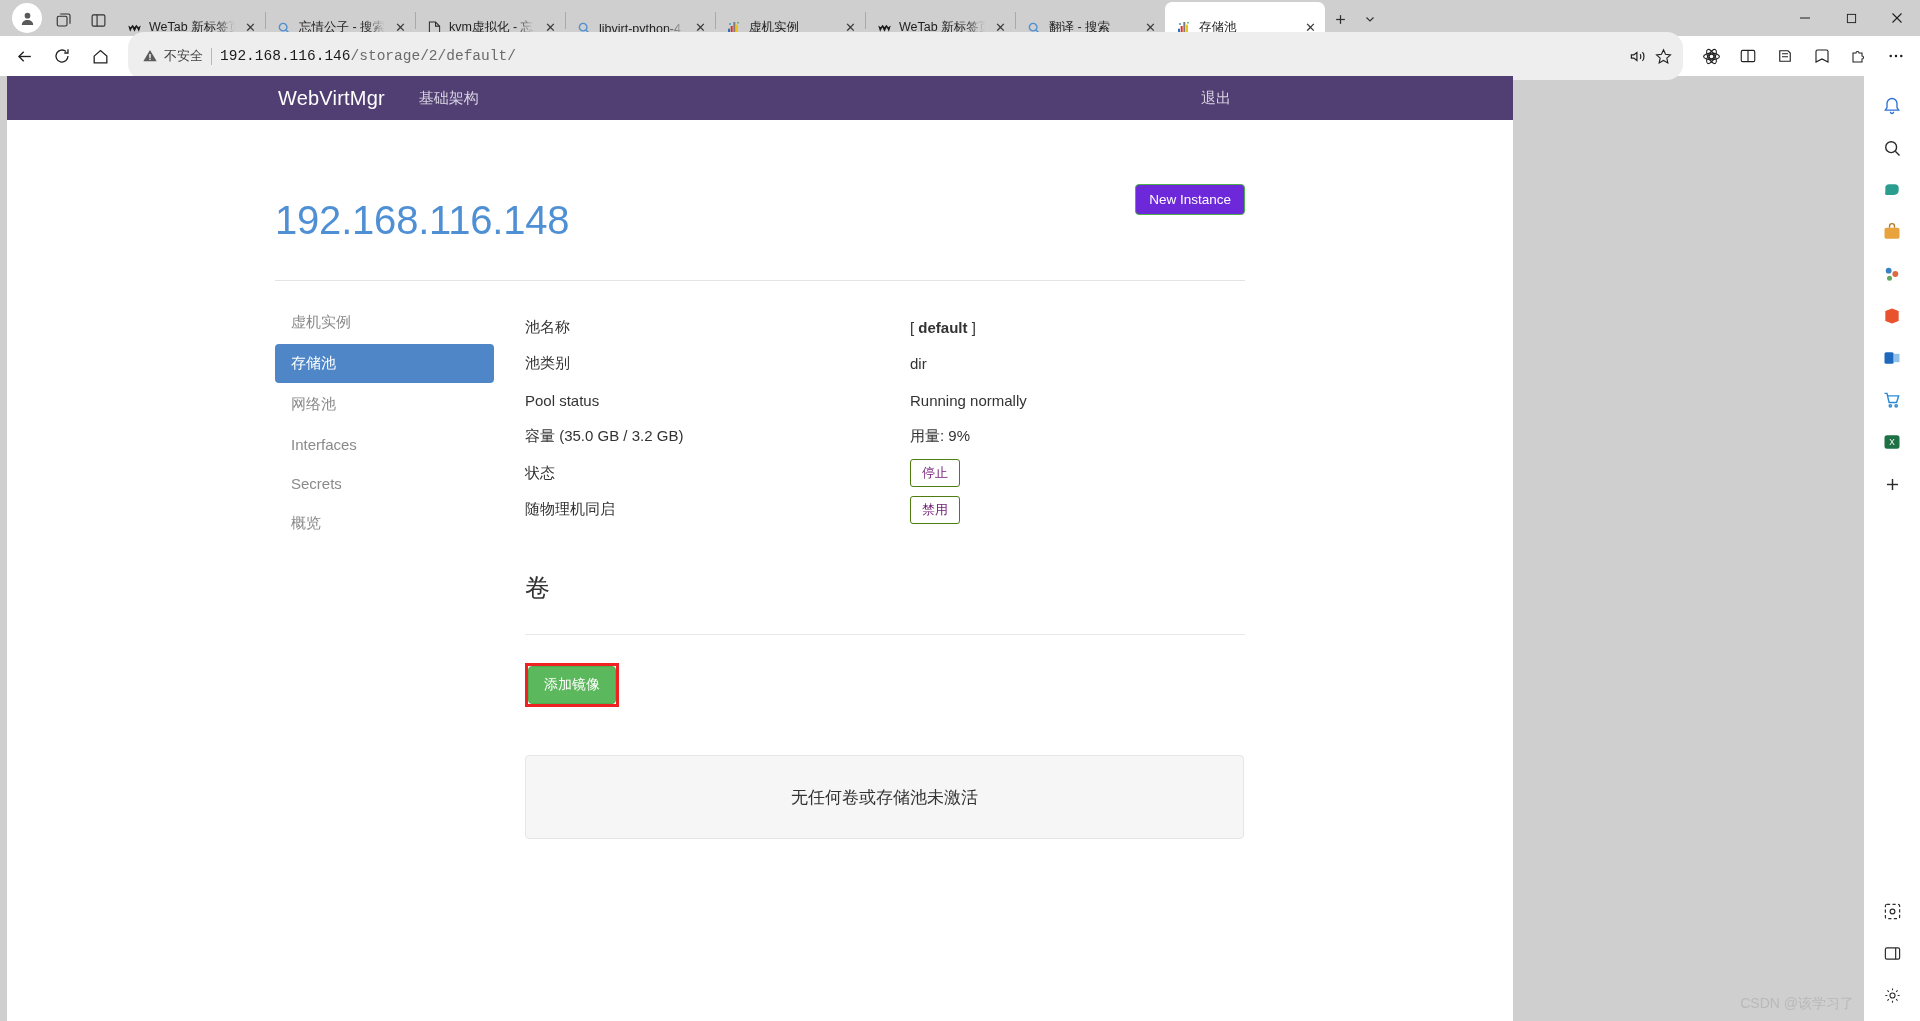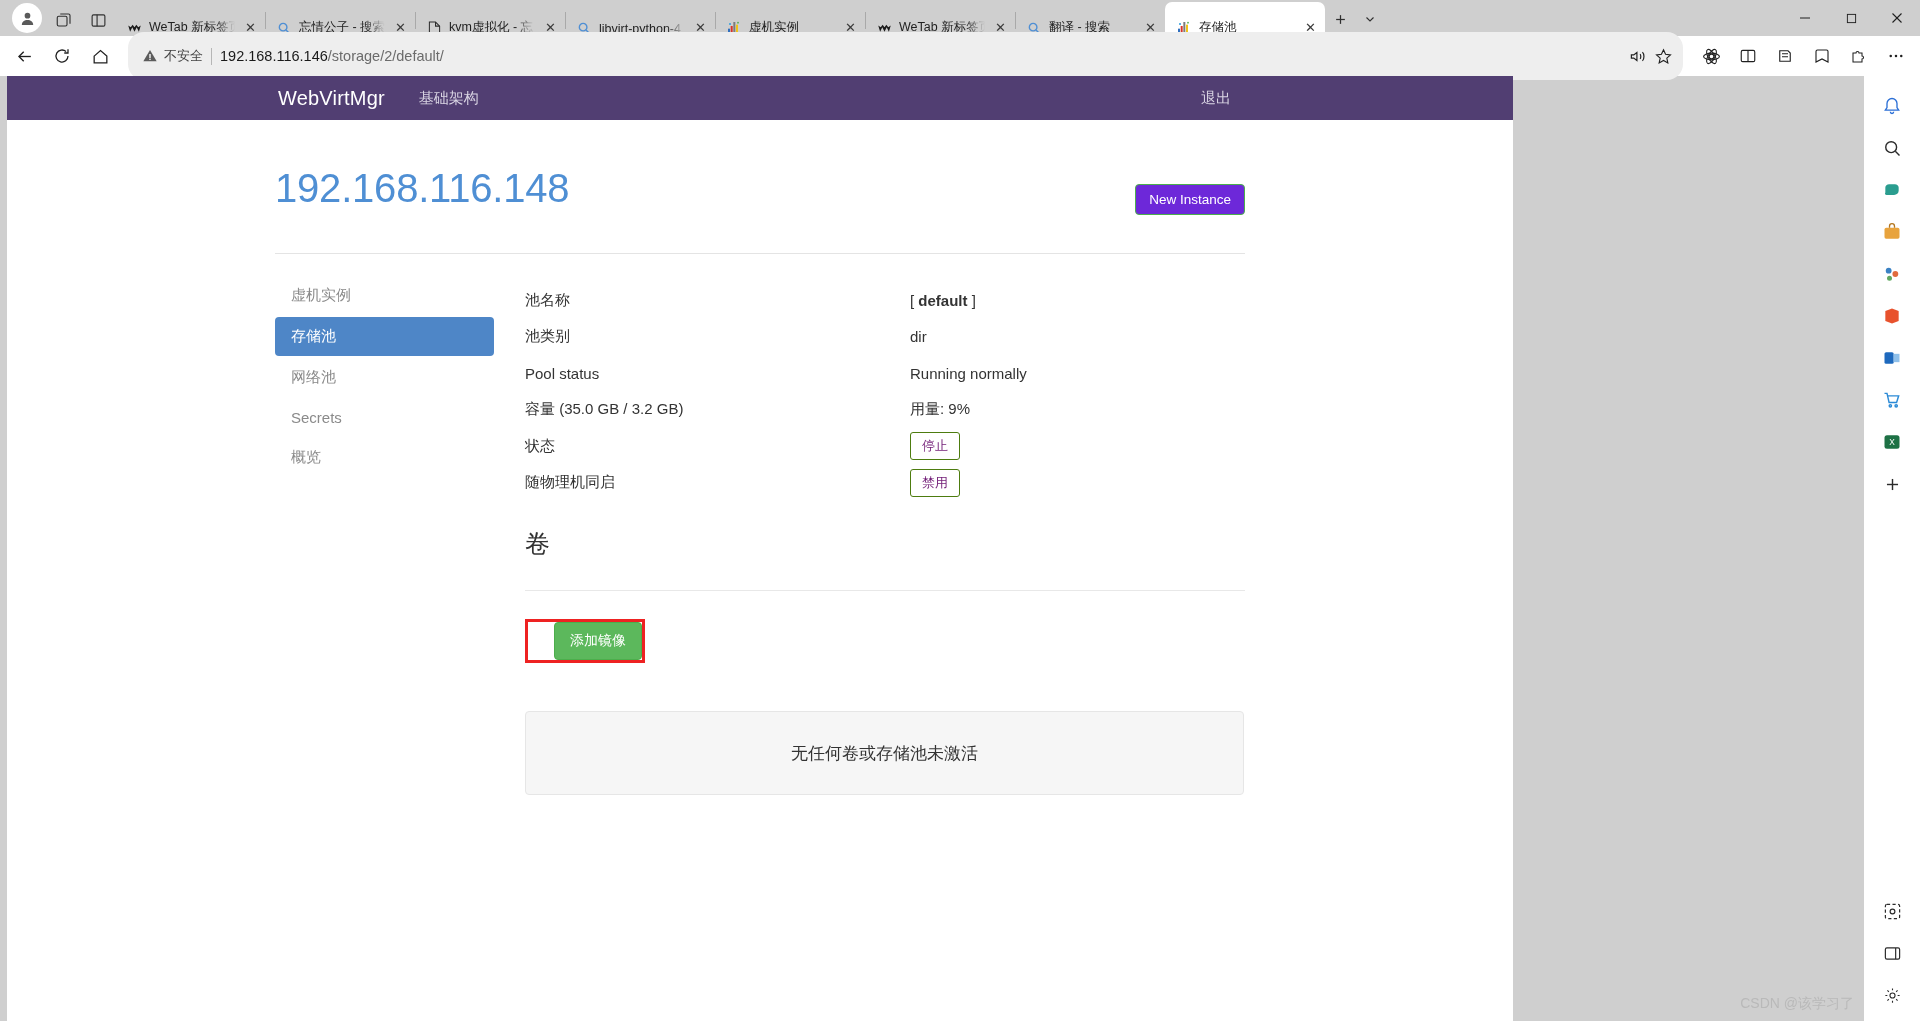--- a/index.html
+++ b/index.html
@@ -53,21 +53,21 @@
   .wc { width: 46px; height: 36px; display:flex; align-items:center; justify-content:center; font-size: 13px; color:#1f1f1f; }
 
   #toolbar {
     height: 40px; background: #ffffff; display: flex; align-items: center;
     padding: 0 6px; gap: 2px; position: relative;
   }
   .tb-btn { width: 36px; height: 32px; display:flex; align-items:center; justify-content:center; color:#202020; border-radius:4px; }
   #omnibox {
     flex: 1 1 auto; height: 48px; background: #eeeeee; border-radius: 16px;
     display: flex; align-items: center; padding: 0 10px 0 14px; gap: 8px;
-    margin: 0 8px; min-width: 0;
+    margin: 0 8px; min-width: 0; font-family: Liberation Mono, monospace;
   }
   #security-chip { display: flex; align-items: center; gap: 6px; color: #444; font-size: 13px; flex: 0 0 auto; }
   #omnibox-divider { width: 1px; height: 17px; background: #b6b6b6; flex: 0 0 auto; }
   #url-text { font-size: 14.5px; color: #6b6b6b; white-space: nowrap; overflow: hidden; flex: 1 1 auto; }
   #url-text .host { color: #1a1a1a; }
   #toolbar-right { display: flex; align-items: center; gap: 1px; flex: 0 0 auto; }
 
   
   #page-area { position: absolute; left: 7px; top: 76px; width: 1506px; height: 945px; background: #fff; overflow: hidden; }
 
@@ -77,21 +77,21 @@
   }
   #wvm-brand { font-size: 20px; color: #ffffff; margin-left: 271px; font-weight: 400; letter-spacing: .2px;}
   #wvm-nav-links { display: flex; align-items: center; margin-left: 34px; }
   .wvm-nav-link { font-size: 15px; color: #d9d4e3; }
   #wvm-logout { margin-left: auto; margin-right: 265px; font-size: 15px; color: #d9d4e3; }
 
   #content { padding: 0; position: relative; }
   #content-inner { width: 970px; margin: 0 auto; padding-top: 46px; }
 
   #host-title-row { display: flex; align-items: flex-start; justify-content: space-between; }
-  #host-title { font-size: 40px; color: #4f8fd4; font-weight: 400; line-height: 1.1; letter-spacing: -0.2px;}
+  #host-title { font-size: 40px; color: #4f8fd4; font-weight: 400; line-height: 1.1; letter-spacing: -0.2px; margin-top: 32px;}
   #new-instance-btn {
     background: #6d28d9; color: #ffffff; font-size: 13.5px;
     padding: 7px 13px; border-radius: 4px; border: 1px solid #4cae4c;
     margin-top: 18px; white-space: nowrap;
   }
 
   #title-rule { border-top: 1px solid #e4e4e4; margin-top: 38px; }
 
   #main-split { display: flex; padding-top: 22px; }
   #side-nav { width: 219px; flex: 0 0 219px; }
@@ -115,21 +115,20 @@
   #volumes-title { font-size: 25px; color: #333333; font-weight: 400; }
   #volumes-rule { border-top: 1px solid #e8e8e8; margin-top: 30px; }
 
   #add-image-wrap {
     display: inline-block; border: 3px solid #ee2222; padding: 0px; margin-top: 28px;
   }
   #add-image-btn {
     background: #5cb85c; color: #ffffff; font-size: 14px;
     padding: 9px 15px; border-radius: 4px; border: 1px solid #4cae4c;
     display: block;
-    margin-left: 26px;
   }
 
   #empty-panel {
     margin-top: 48px; background: #f6f6f6; border: 1px solid #e6e6e6;
     border-radius: 4px; height: 84px; display: flex; align-items: center; justify-content: center;
     width: 719px;
   }
   #empty-panel-text { font-size: 17px; color: #333333; }
 
   
@@ -404,20 +403,21 @@
           <div id="host-title">192.168.116.148</div>
           <div id="new-instance-btn">New Instance</div>
         </div>
         <div id="title-rule"></div>
 
         <div id="main-split">
           <div id="side-nav">
               <div class="side-item"><span>虚机实例</span></div>
               <div class="side-item active"><span>存储池</span></div>
               <div class="side-item"><span>网络池</span></div>
+              <div class="side-item"><span>Interfaces</span></div>
               <div class="side-item"><span>Secrets</span></div>
               <div class="side-item"><span>概览</span></div>
             </div>
           <div id="detail-pane">
               <div class="detail-row">
                 <div class="detail-label">池名称</div>
                 <div class="detail-value">[ <b>default</b> ]</div>
               </div>
               <div class="detail-row">
                 <div class="detail-label">池类别</div>

